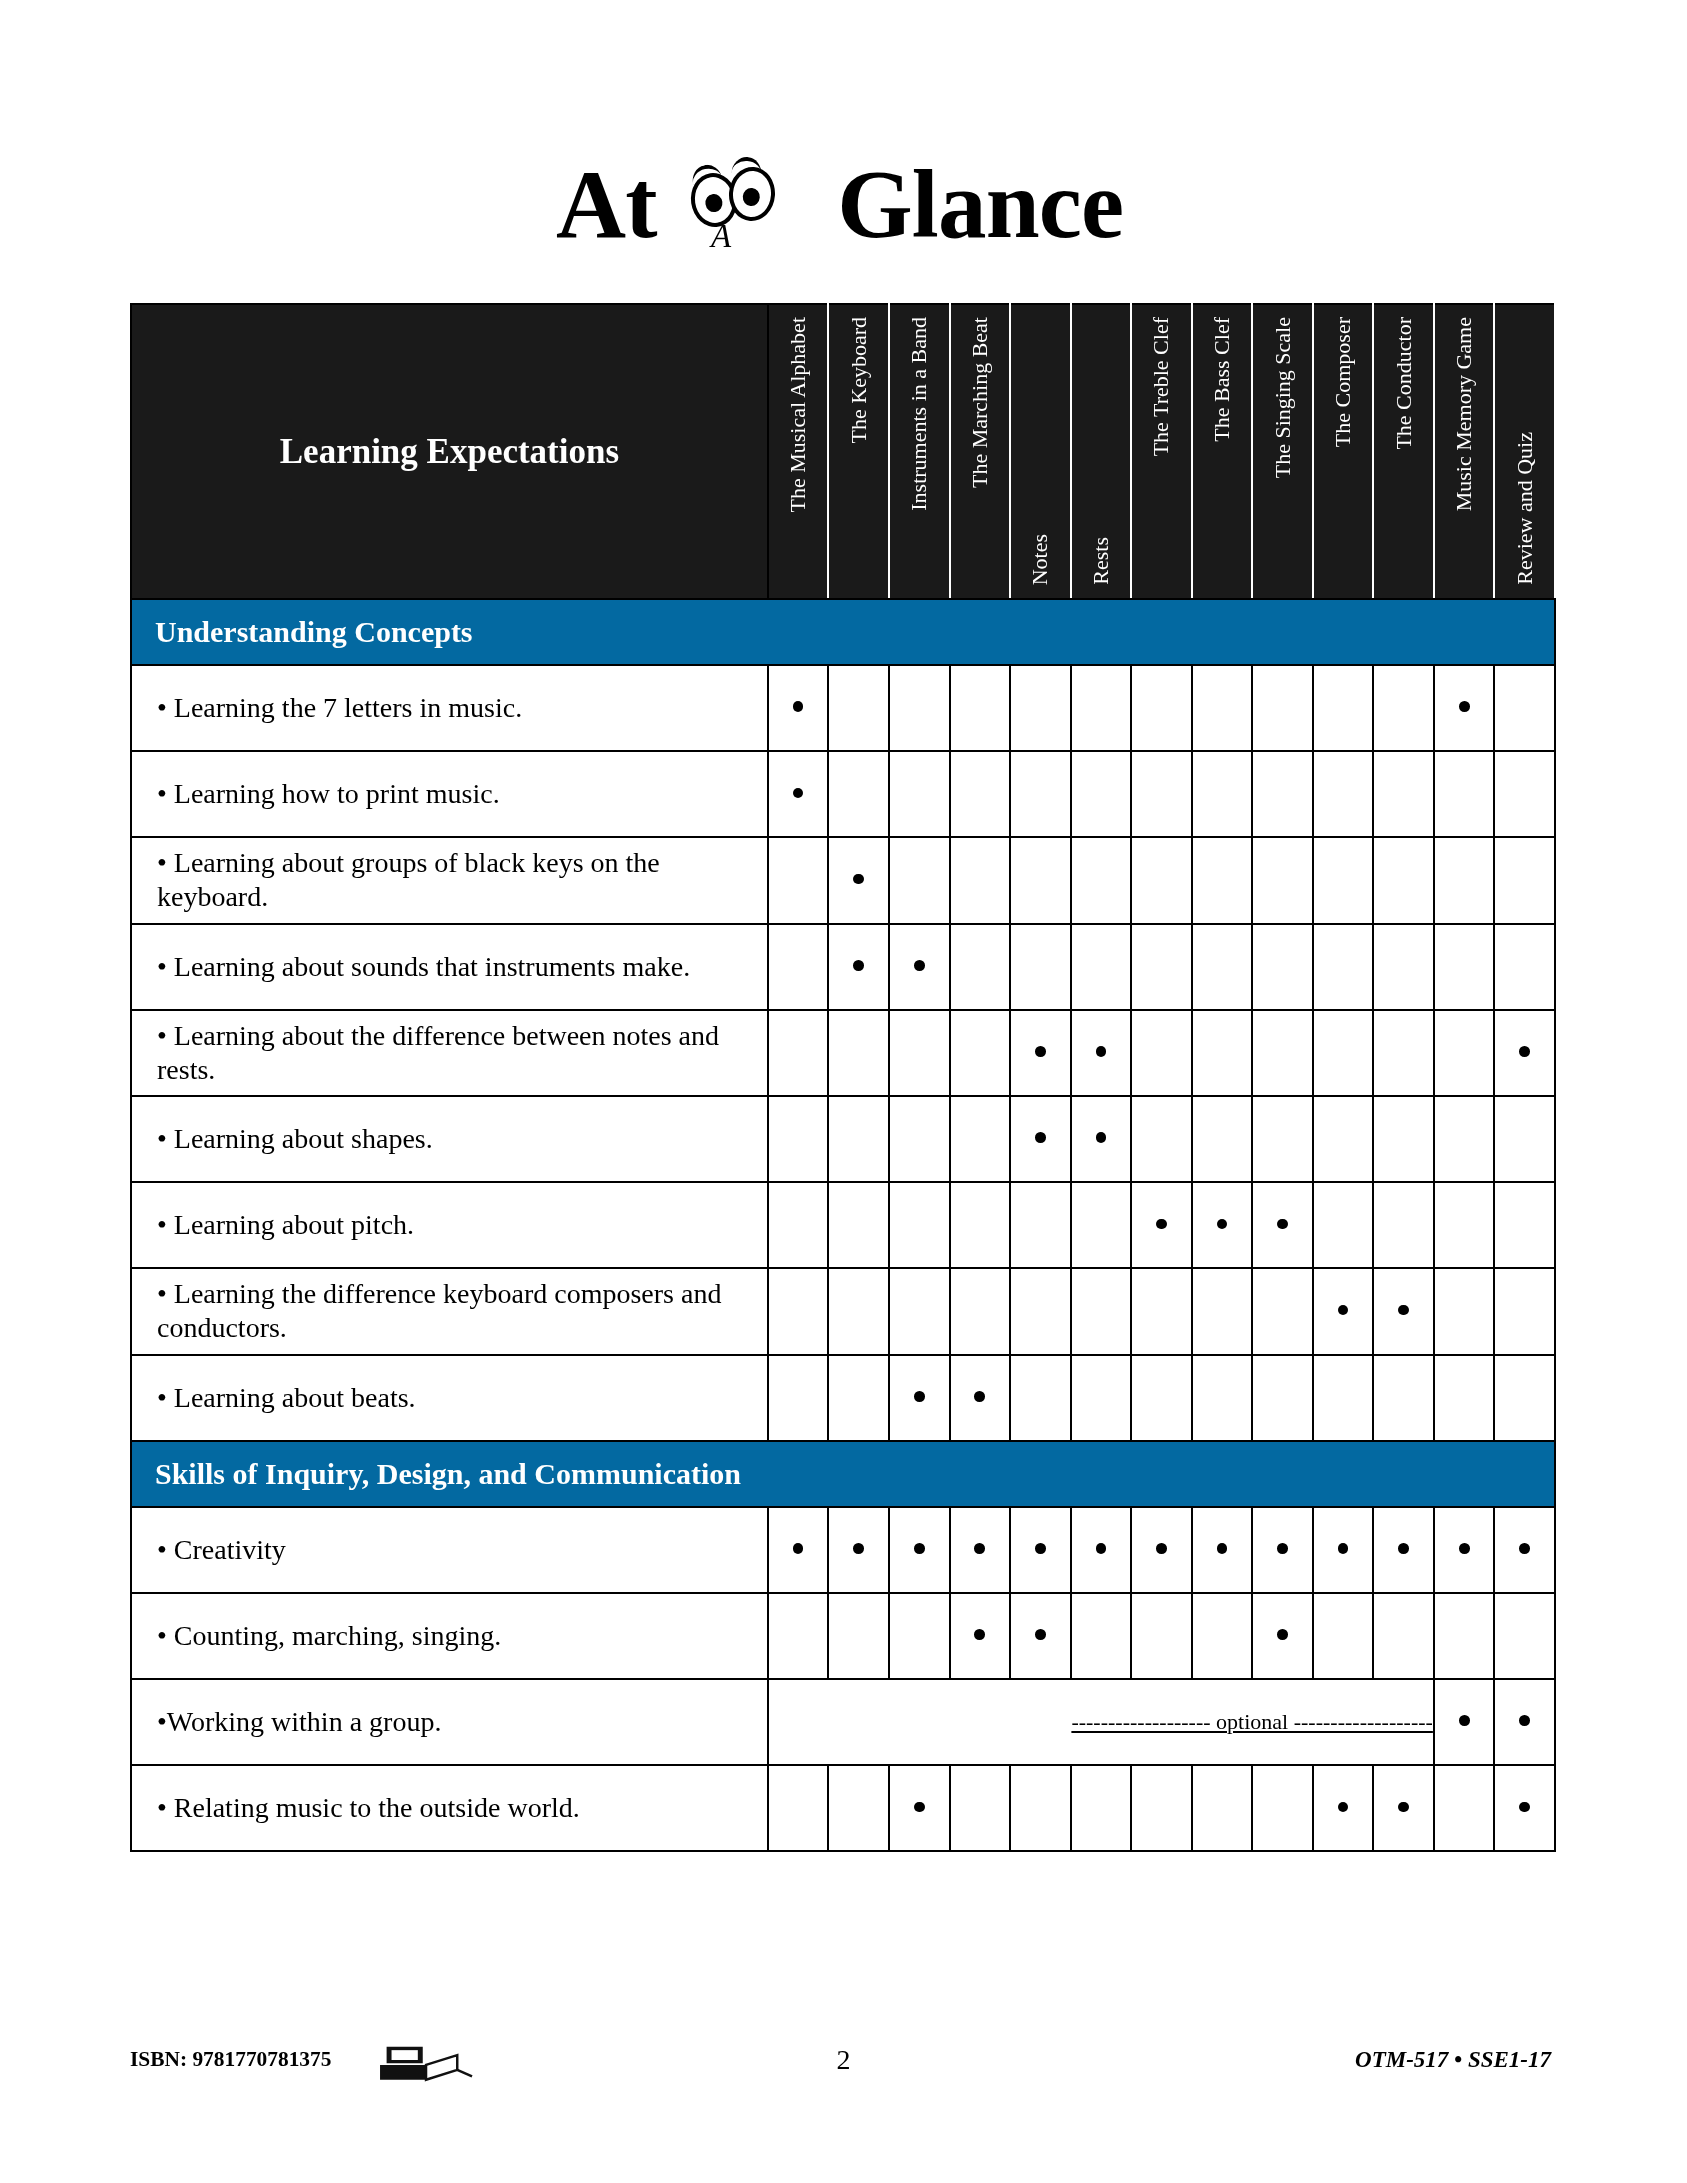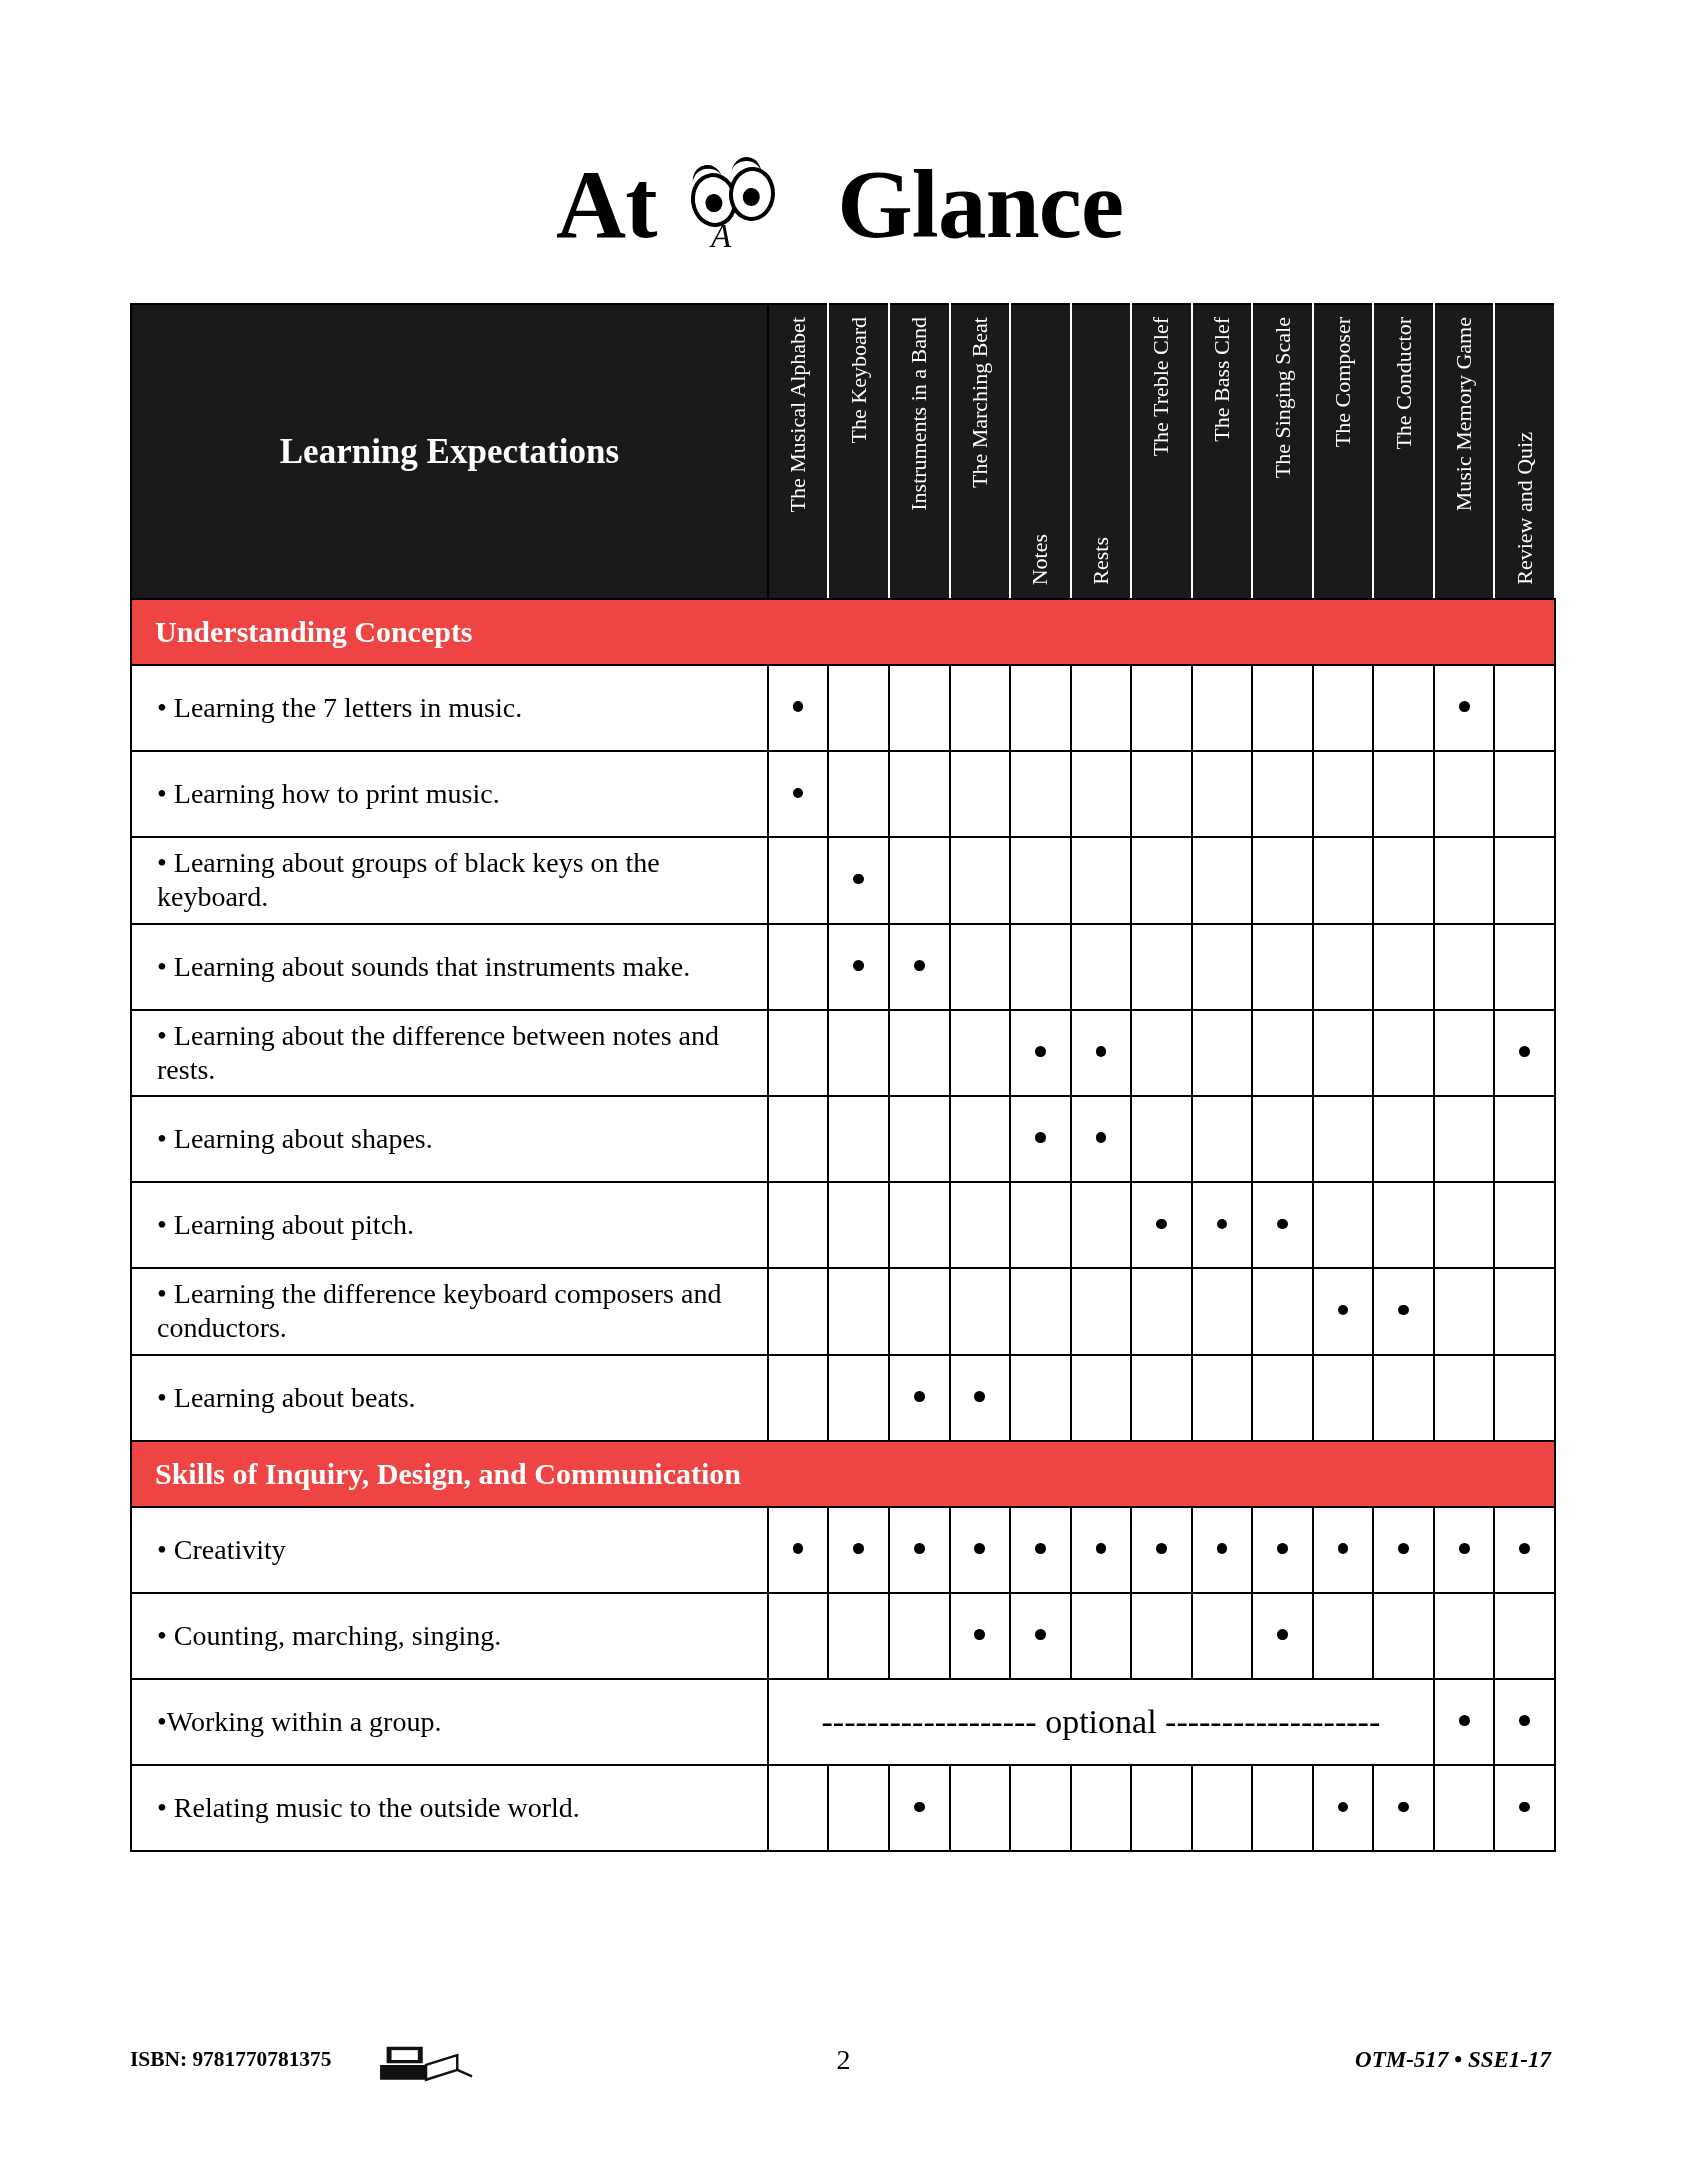--- a/index.html
+++ b/index.html
@@ -155,21 +155,21 @@
     box-sizing: border-box;
   }
   .vert-box.low {
     align-items: flex-end;
     padding-bottom: 6.6px;
     padding-top: 0;
   }
 
   
   .band td {
-    background: #ef4444;
+    background: #0369a1;
     color: #fff;
     height: 64px;
   }
   .band .band-label {
     font-size: 30px;
     font-weight: bold;
     padding-left: 23px;
     font-family: "Liberation Serif", serif;
   }
 
@@ -184,25 +184,26 @@
   }
   .drow td.cell { text-align: center; }
   .dot {
     display: inline-block;
     width: 10.7px;
     height: 10.7px;
     background: #000;
     border-radius: 50%;
   }
   .optional-cell {
-    text-align: center;
-    font-size: 34px;
+    text-align: right;
+    font-size: 22px;
     font-family: "Liberation Serif", serif;
     white-space: nowrap;
     letter-spacing: 0px;
+    text-decoration: underline;
   }
 
   
   .footer {
     position: absolute;
     left: 0;
     top: 2037px;
     width: 1681px;
     height: 74px;
   }

